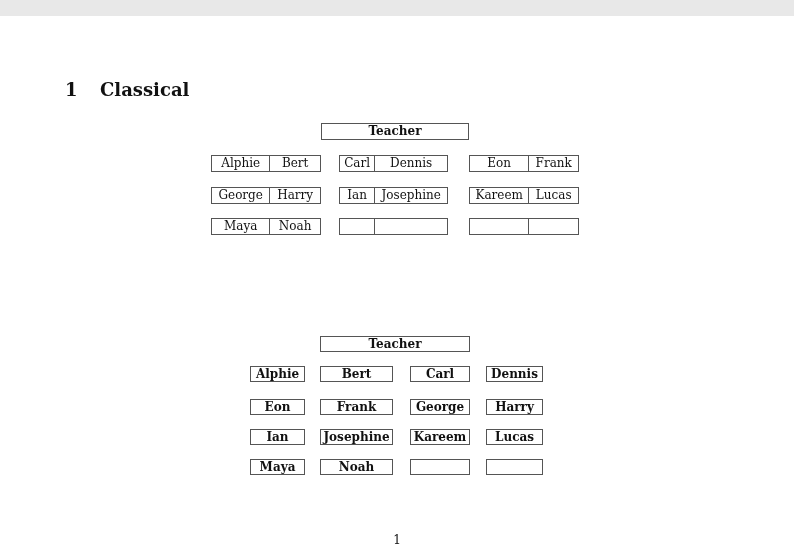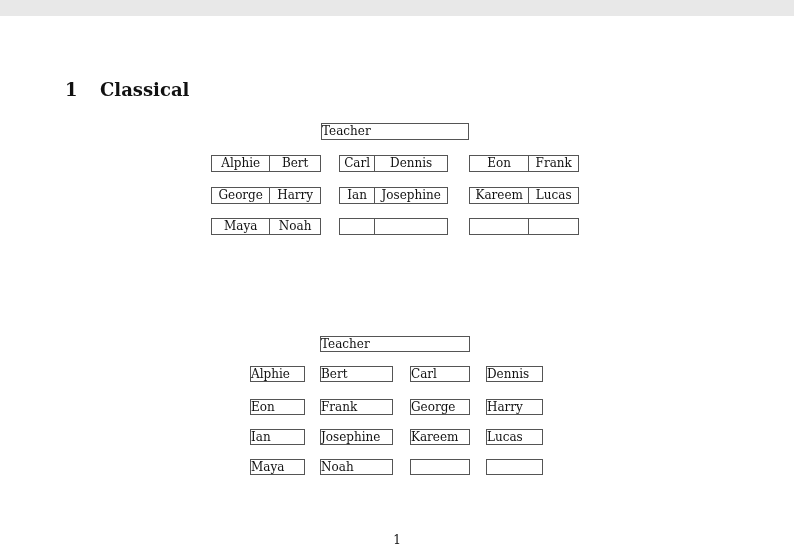--- a/index.html
+++ b/index.html
@@ -27,21 +27,21 @@
   .sec-num{display:inline-block;width:35px;}
   
   .box,.pairbox{
     position:absolute;
     box-sizing:border-box;
     border:1px solid #555555;
     background:#ffffff;
     font-size:12px;
     line-height:15px;
   }
-  .box{white-space:nowrap;overflow:hidden;}
+  .box{text-align:center;white-space:nowrap;overflow:hidden;font-weight:bold;}
   .pairbox{display:flex;}
   .pairbox .cellL{
     box-sizing:border-box;
     border-right:1px solid #555555;
     text-align:center;white-space:nowrap;overflow:hidden;
   }
   .pairbox .cellR{flex:1;text-align:center;white-space:nowrap;overflow:hidden;}
   
   .teacher-c{left:321px;top:107px;width:148px;height:17px;}
   .ccol1{left:211px;width:110px;height:17px;}

